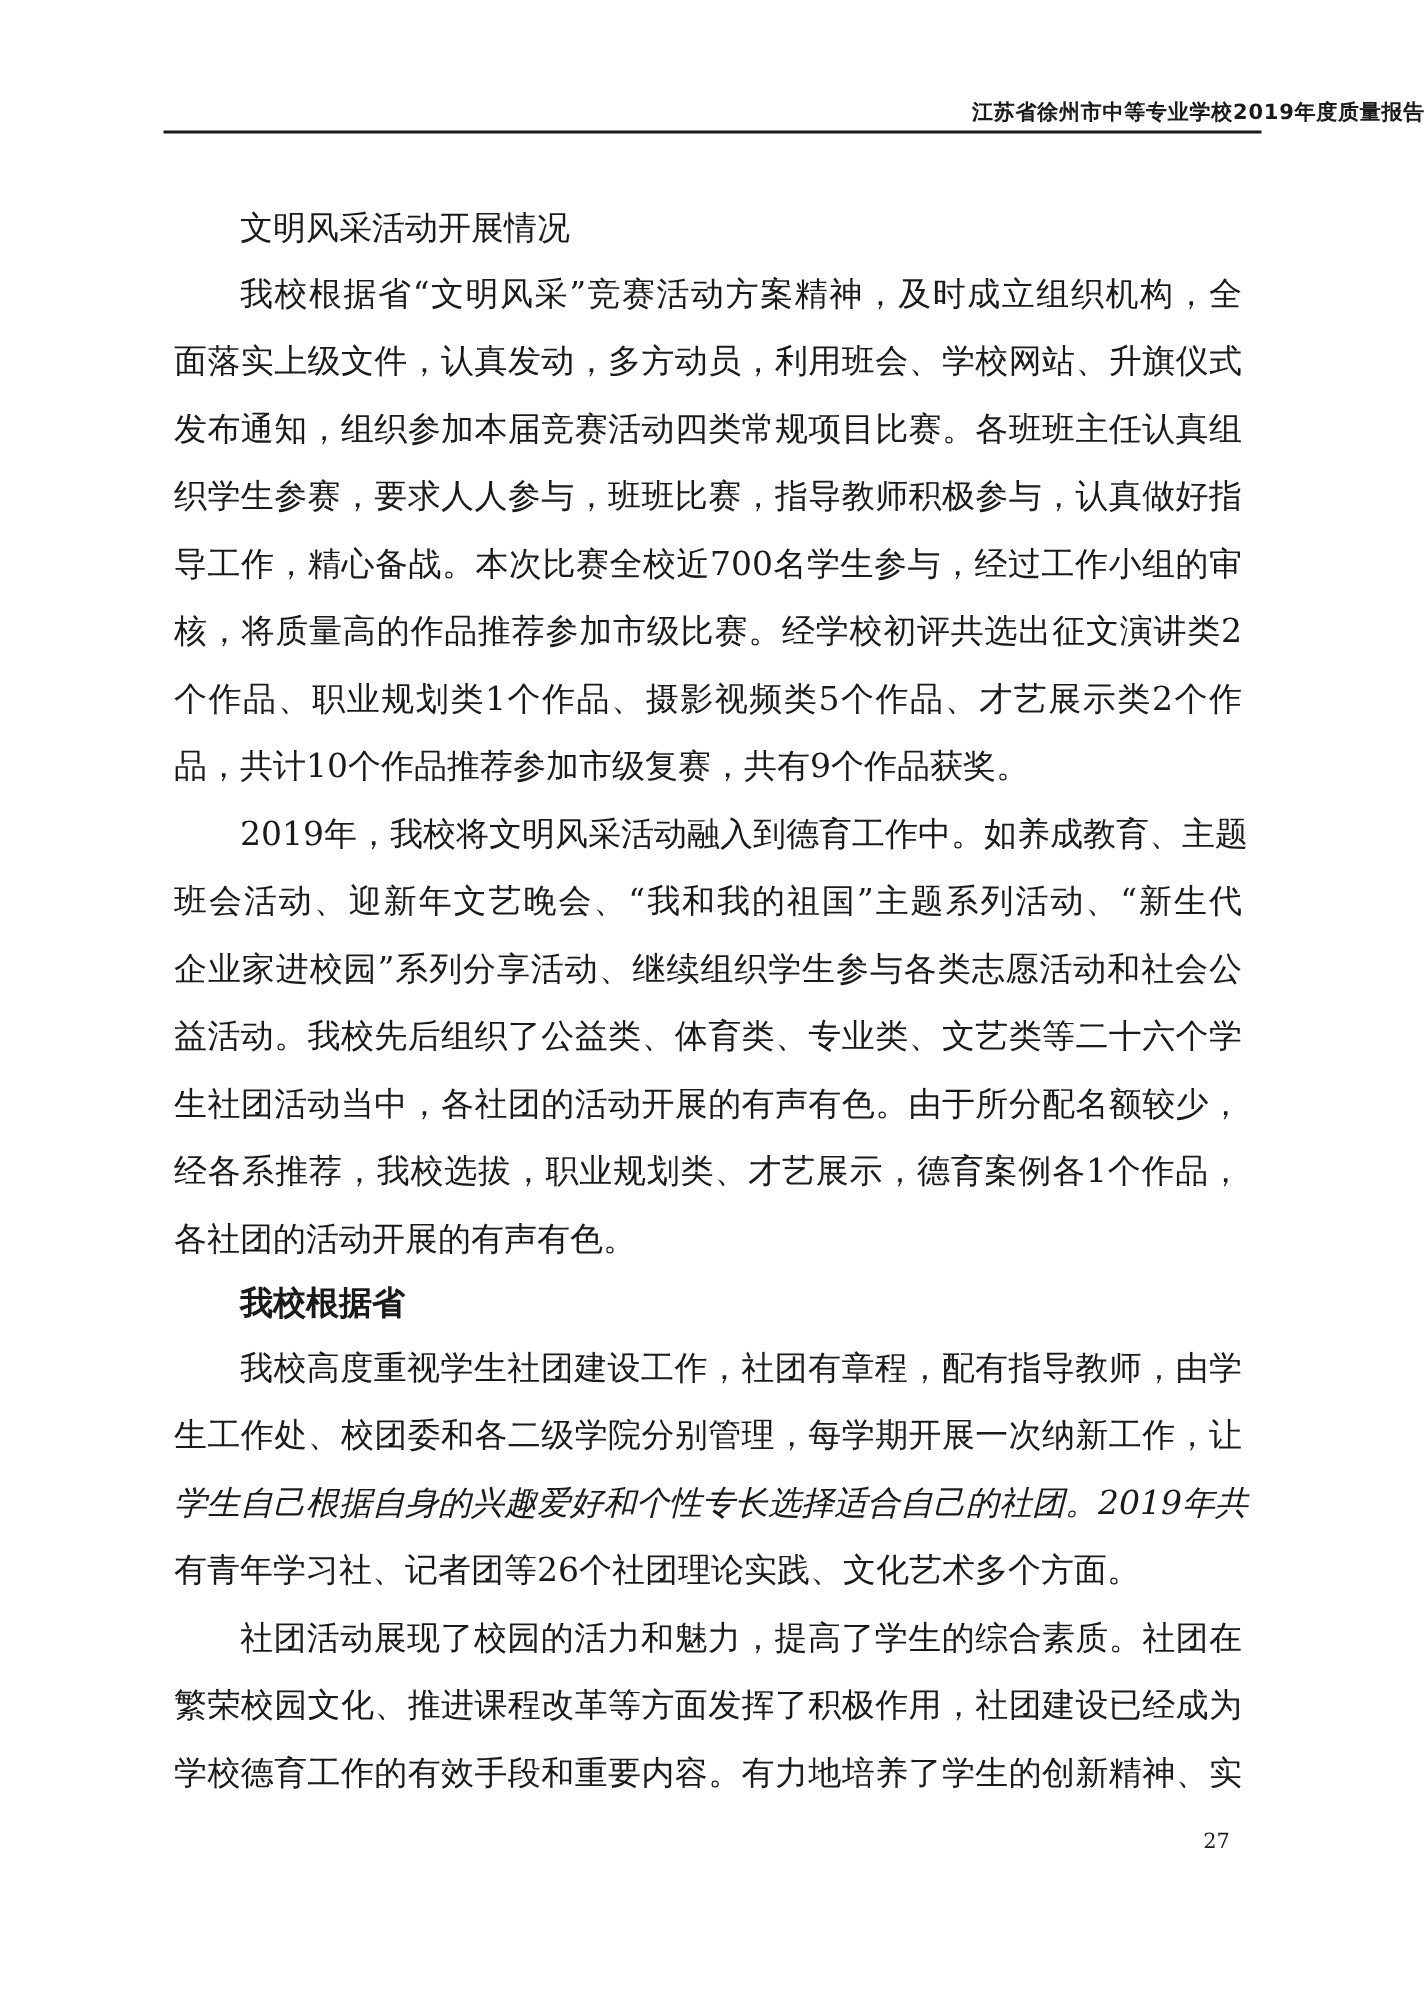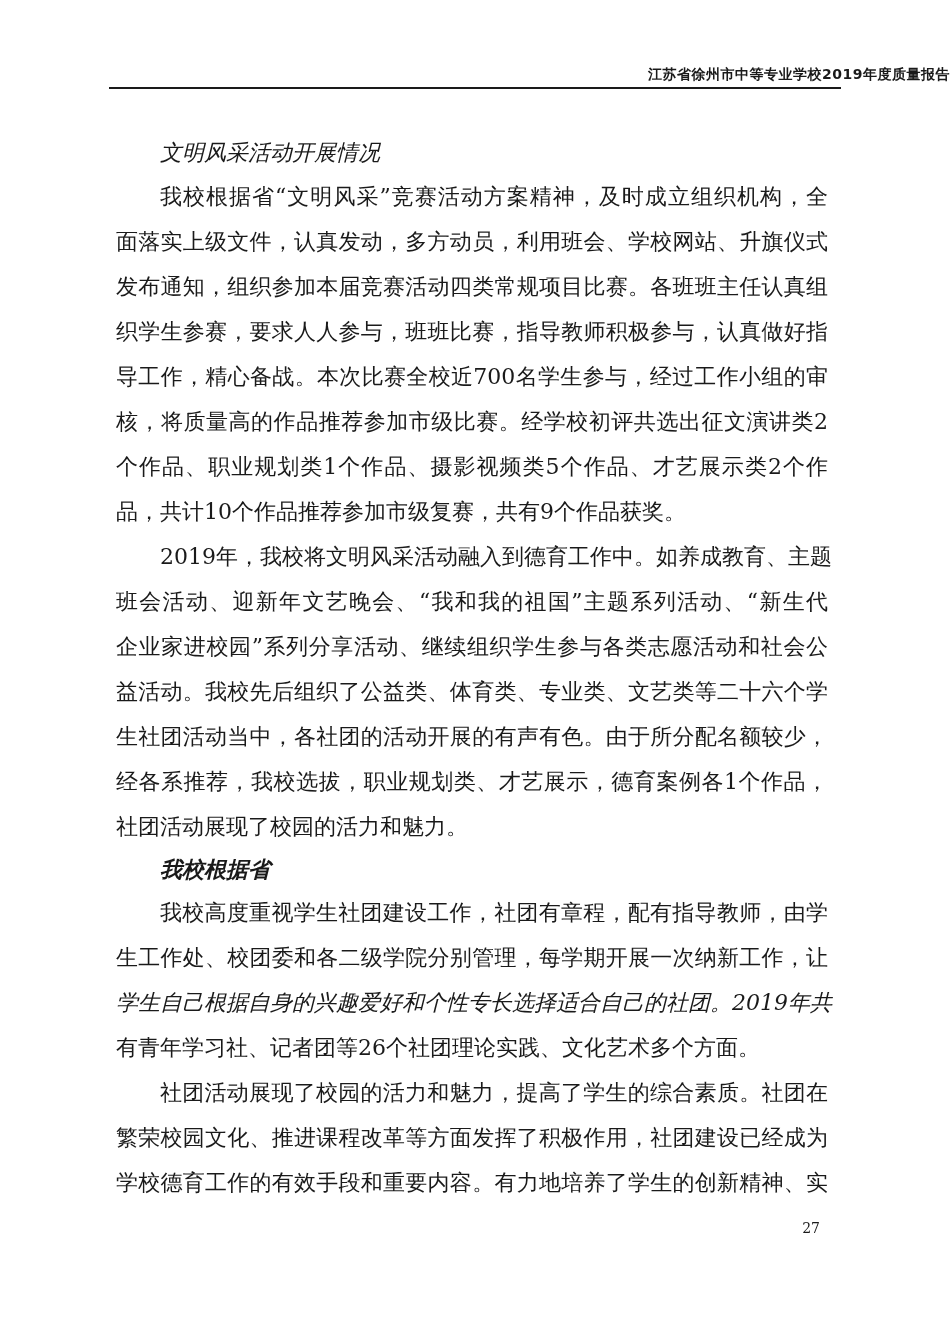--- a/index.html
+++ b/index.html
@@ -5,21 +5,21 @@
   html, body { margin: 0; padding: 0; background: #ffffff; }
   body { width: 950px; height: 1343px; position: relative; overflow: hidden;
          font-family: "DejaVu Serif", "Liberation Serif", serif; color: #1a1a1a; }
   .header-title { position: absolute; top: 66px; left: 0; width: 950px; text-align: right;
                   font-family: "DejaVu Sans", sans-serif; font-weight: bold; font-size: 14px; letter-spacing: 0.5px; }
   .header-rule { position: absolute; top: 87px; left: 109px; width: 732px; height: 2px; background: #1a1a1a; }
   .line { position: absolute; left: 116px; width: 712px; font-size: 22px; line-height: 30px; white-space: nowrap;
           text-align: justify; text-align-last: justify; letter-spacing: 0px; }
   .line.last { text-align-last: left; }
   .line.indent { left: 160px; width: 668px; }
-  .heading { position: absolute; left: 160px; font-family: "DejaVu Sans", sans-serif; font-size: 22px; line-height: 30px; font-style: italic; }
+  .heading { position: absolute; left: 160px; font-family: "DejaVu Sans", sans-serif; font-size: 22px; line-height: 30px; }
   .heading.bold { font-weight: bold; }
   .page-number { position: absolute; top: 1220px; left: 0; width: 820px; text-align: right; font-size: 14px; }
 </style>
 </head>
 <body>
 
 <div class="header-title">江苏省徐州市中等专业学校2019年度质量报告</div>
 <div class="header-rule"></div>
 
 <div class="heading" style="top:138px;">文明风采活动开展情况</div>
@@ -32,21 +32,21 @@
 <div class="line" style="top:407px;">核，将质量高的作品推荐参加市级比赛。经学校初评共选出征文演讲类2</div>
 <div class="line" style="top:452px;">个作品、职业规划类1个作品、摄影视频类5个作品、才艺展示类2个作</div>
 <div class="line last" style="top:497px;">品，共计10个作品推荐参加市级复赛，共有9个作品获奖。</div>
 
 <div class="line indent" style="top:542px;">2019年，我校将文明风采活动融入到德育工作中。如养成教育、主题</div>
 <div class="line" style="top:587px;">班会活动、迎新年文艺晚会、“我和我的祖国”主题系列活动、“新生代</div>
 <div class="line" style="top:632px;">企业家进校园”系列分享活动、继续组织学生参与各类志愿活动和社会公</div>
 <div class="line" style="top:677px;">益活动。我校先后组织了公益类、体育类、专业类、文艺类等二十六个学</div>
 <div class="line" style="top:722px;">生社团活动当中，各社团的活动开展的有声有色。由于所分配名额较少，</div>
 <div class="line" style="top:767px;">经各系推荐，我校选拔，职业规划类、才艺展示，德育案例各1个作品，</div>
-<div class="line last" style="top:812px;">社团活动展现了校园的活力和魅力。</div>
+<div class="line last" style="top:812px;">各社团的活动开展的有声有色。</div>
 
 <div class="heading bold" style="top:855px;">我校根据省</div>
 
 <div class="line indent" style="top:898px;">我校高度重视学生社团建设工作，社团有章程，配有指导教师，由学</div>
 <div class="line" style="top:943px;">生工作处、校团委和各二级学院分别管理，每学期开展一次纳新工作，让</div>
 <div class="line" style="top:988px;font-style:italic;">学生自己根据自身的兴趣爱好和个性专长选择适合自己的社团。2019年共</div>
 <div class="line last" style="top:1033px;">有青年学习社、记者团等26个社团理论实践、文化艺术多个方面。</div>
 
 <div class="line indent" style="top:1078px;">社团活动展现了校园的活力和魅力，提高了学生的综合素质。社团在</div>
 <div class="line" style="top:1123px;">繁荣校园文化、推进课程改革等方面发挥了积极作用，社团建设已经成为</div>

